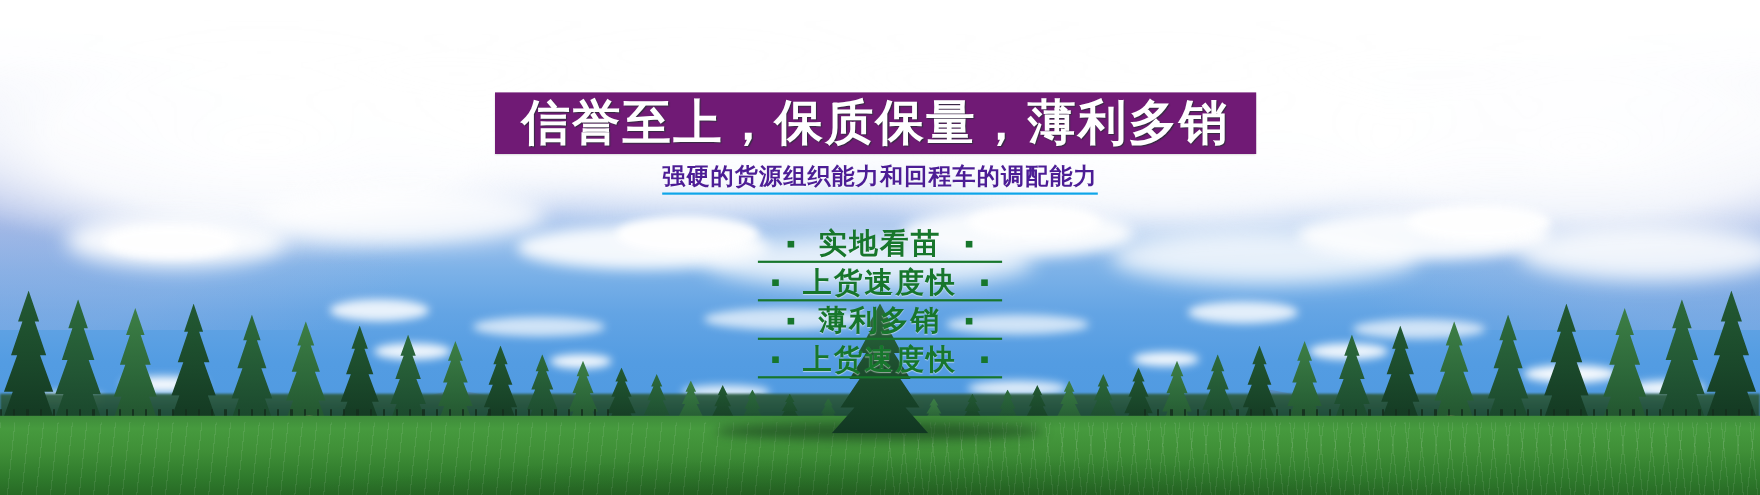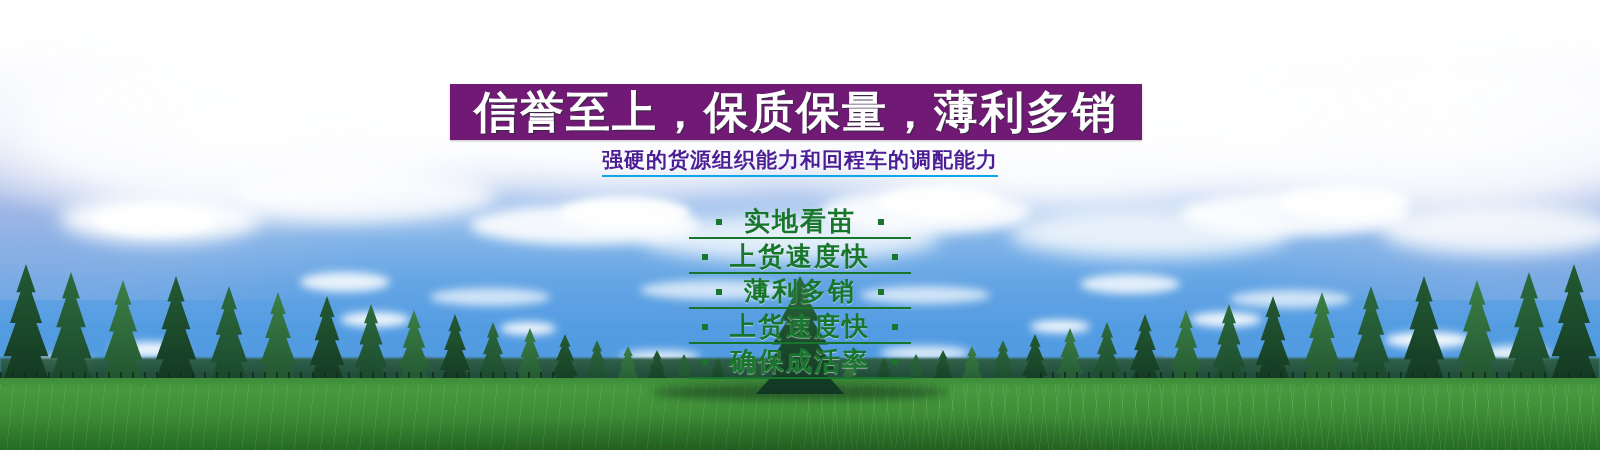--- a/index.html
+++ b/index.html
@@ -343,22 +343,16 @@
         <span class="rule"></span>
       </div>
 
       <div class="feature">
         <span class="dot"></span>
         <span class="flabel">上货速度快</span>
         <span class="dot"></span>
         <span class="rule"></span>
       </div>
 
-      <div class="feature">
-        <span class="dot"></span>
-        <span class="flabel">确保成活率</span>
-        <span class="dot"></span>
-        <span class="rule"></span>
-      </div>
 
     </div>
   </div>
 </div>
 
 </body></html>

